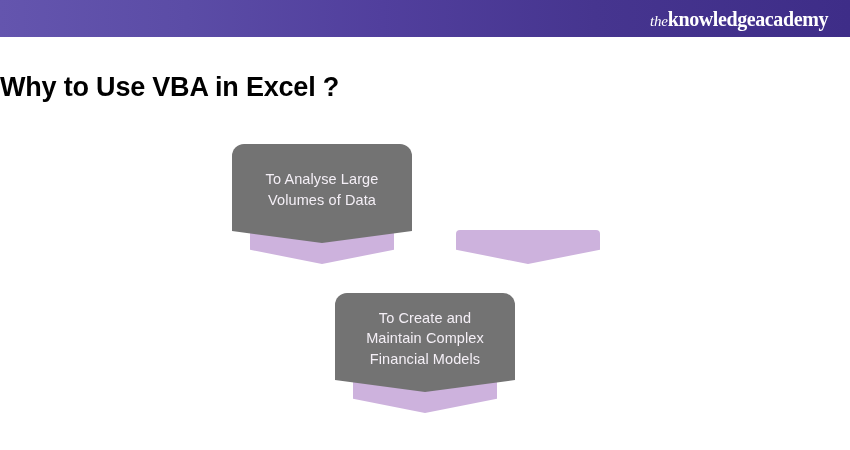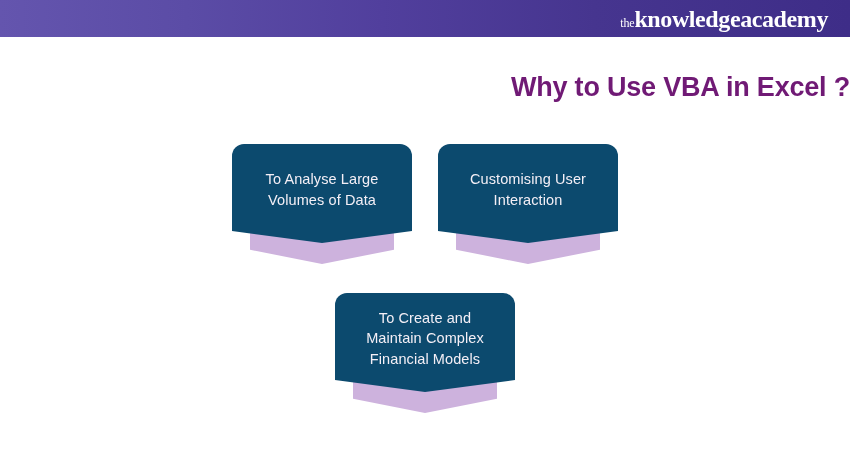--- a/index.html
+++ b/index.html
@@ -30,36 +30,37 @@
 
   .logo {
     margin-right:22px;
     color:#ffffff;
     font-family:"Liberation Serif", serif;
     white-space:nowrap;
     letter-spacing:-0.2px;
     line-height:1;
   }
   .logo-the {
-    font-size:12px;
+    font-style:italic;
+    font-size:15px;
     font-weight:400;
   }
   .logo-main {
-    font-size:24px;
+    font-size:20px;
     font-weight:700;
     letter-spacing:-0.4px;
   }
 
   
   .title {
     position:absolute;
     left:0; top:72px;
     width:850px;
-    text-align:right;
-    color:#701a75;
+    text-align:left;
+    color:#000000;
     font-size:27px;
     font-weight:700;
     letter-spacing:-0.2px;
   }
 
   
   .row {
     position:absolute;
     display:flex;
     justify-content:center;
@@ -84,21 +85,21 @@
     border-radius:4px 4px 10px 10px;
     clip-path: polygon(0% 0%, 100% 0%, 100% 58%, 50% 100%, 0% 58%);
   }
 
   
   .card {
     position:absolute;
     left:0; top:0;
     width:180px;
     height:99px;
-    background:#0c4a6e;
+    background:#737373;
     border-radius:12px;
     clip-path: polygon(0% 0%, 100% 0%, 100% 88%, 50% 100%, 0% 88%);
     display:flex;
     align-items:center;
     justify-content:center;
     padding:0 12px 8px 12px;
   }
 
   .card-text {
     color:#f4eff6;
@@ -133,24 +134,20 @@
       <div class="card-echo"></div>
       <div class="card">
         <div class="card-text">To Analyse Large
 Volumes of Data</div>
       </div>
     </div>
 
 
     <div class="card-wrap">
       <div class="card-echo"></div>
-      <div class="card">
-        <div class="card-text">Customising User
-Interaction</div>
-      </div>
     </div>
 
   </div>
 
   <div class="row row-2">
 
     <div class="card-wrap">
       <div class="card-echo"></div>
       <div class="card">
         <div class="card-text">To Create and

